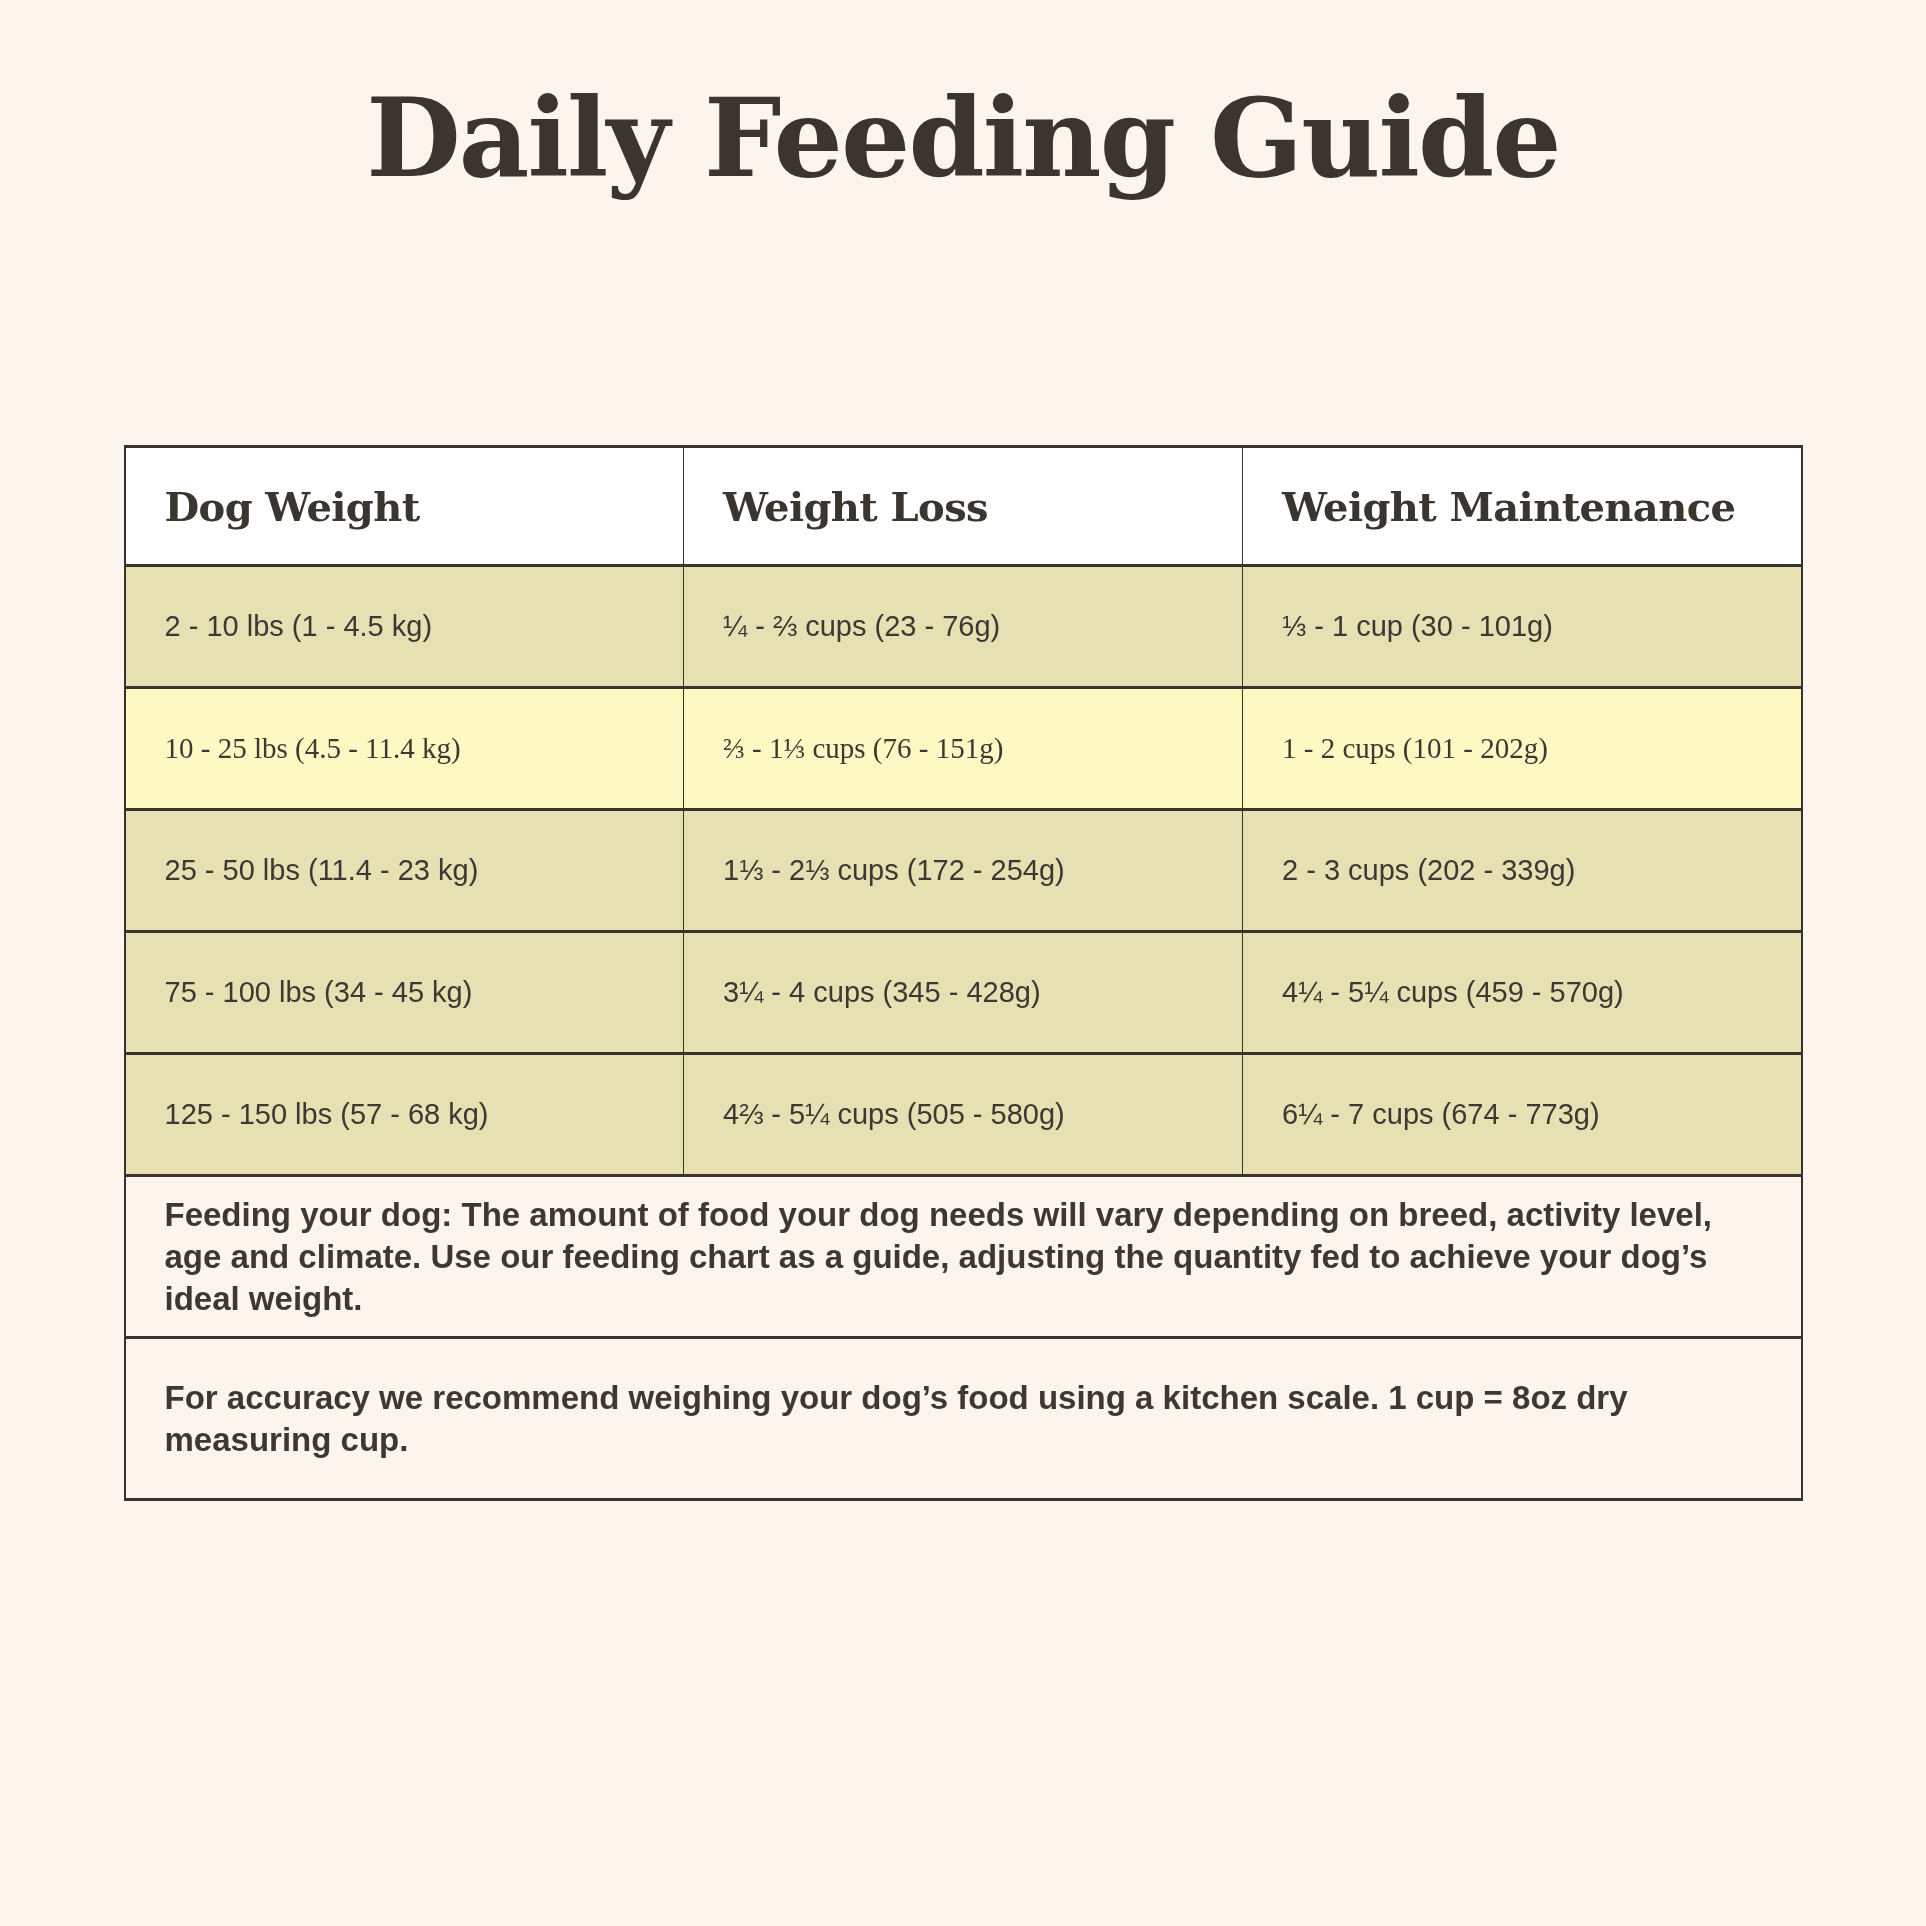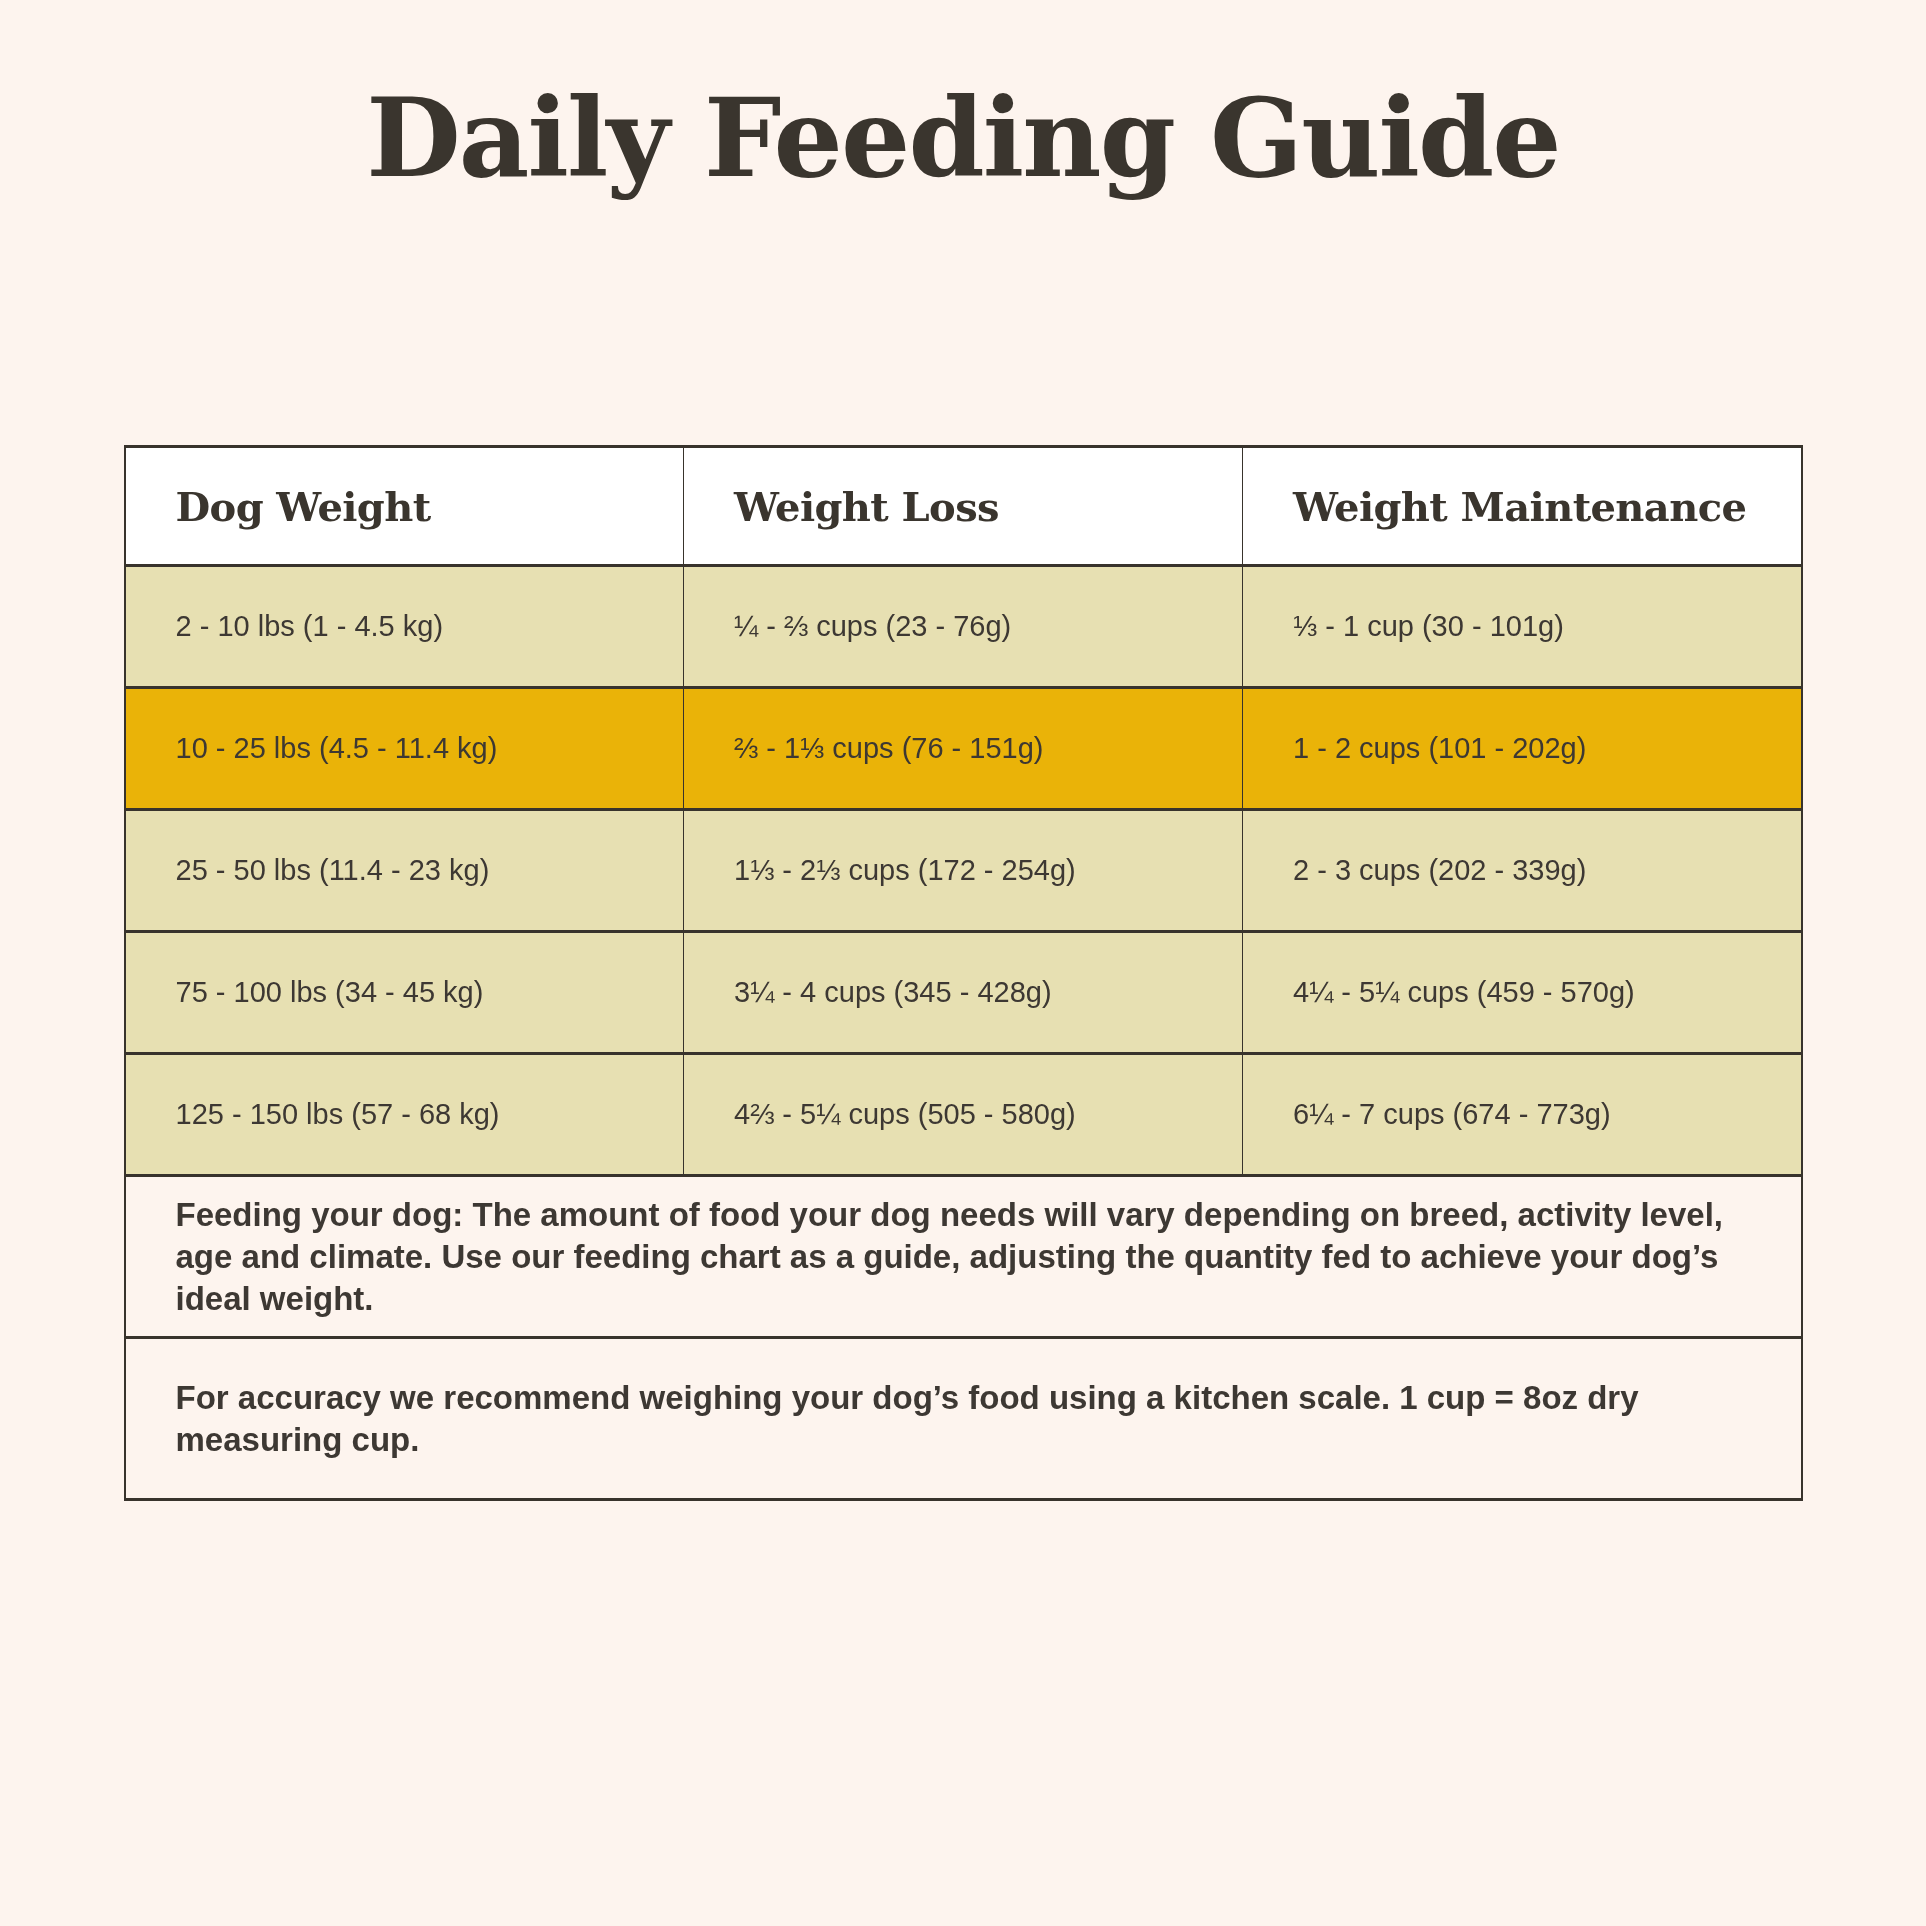--- a/index.html
+++ b/index.html
@@ -33,40 +33,40 @@
     border: 2.6px solid #38332c;
   }
   table.feeding-table col {
     width: 559px;
   }
   th, td {
     border-left: 1.9px solid #38332c;
     border-right: 1.9px solid #38332c;
     border-top: 3.2px solid #38332c;
     border-bottom: 3.2px solid #38332c;
-    padding: 0 50px;
+    padding: 0 39px;
     text-align: left;
     vertical-align: middle;
   }
   th {
     background: #ffffff;
     font-family: "DejaVu Serif", serif;
     font-weight: 700;
     font-size: 40px;
     letter-spacing: -0.6px;
     color: #3a352e;
     height: 116px;
   }
   td {
     font-size: 29px;
     height: 119px;
     color: #3d3833;
   }
   tr.row-olive td { background: #e7e0b2; }
-  tr.row-light td { background: #eab308; }
+  tr.row-light td { background: #fef9c3; font-family: Liberation Serif, serif; }
   td.note-cell {
     background: #fdf4ee;
     height: 159px;
     font-size: 33px;
     line-height: 1.27;
     padding-right: 77px;
     font-weight: bold;
   }
 </style>
 </head>

